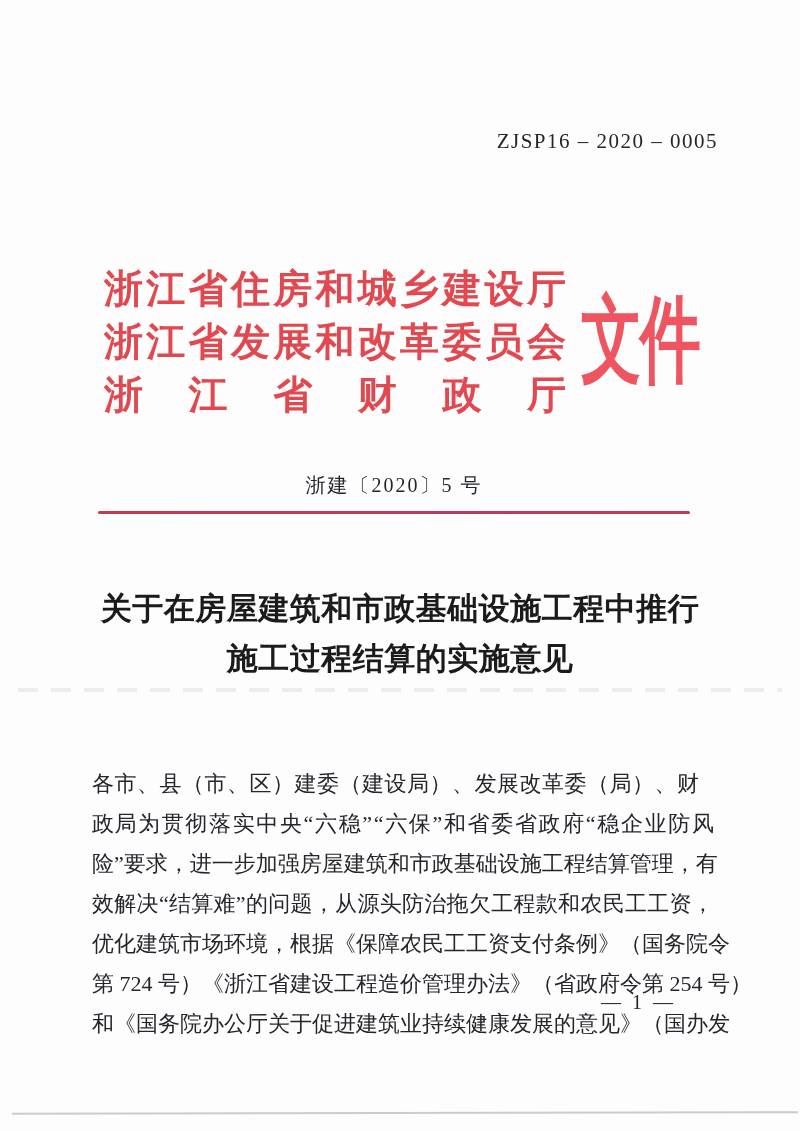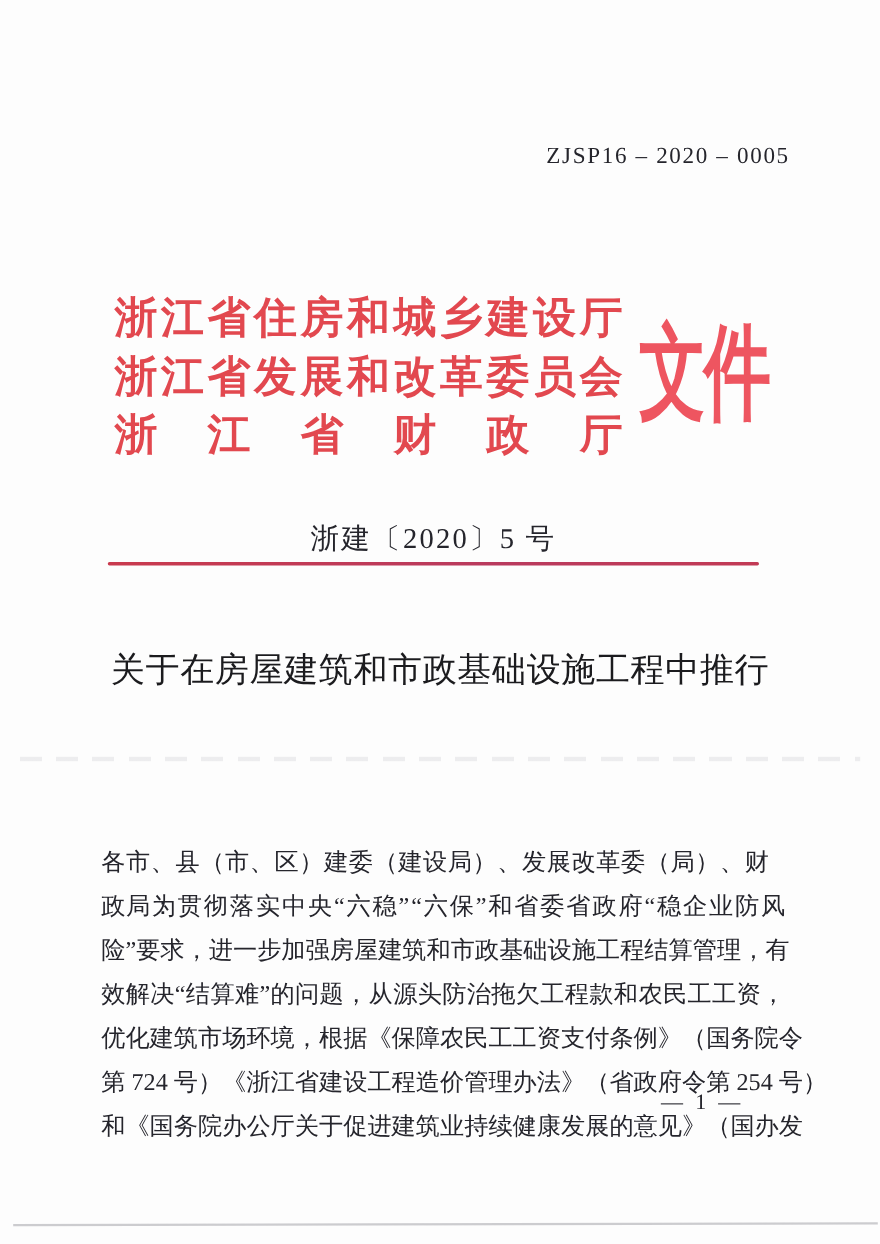--- a/index.html
+++ b/index.html
@@ -54,21 +54,21 @@
     transform-origin: center;
   }
 
   
   .ref-number {
     position: absolute;
     left: 98px;
     top: 472px;
     width: 592px;
     text-align: center;
-    font-size: 26px;
+    font-size: 20px;
     letter-spacing: 2px;
     color: var(--ink);
   }
 
   
   .red-rule {
     position: absolute;
     left: 98px;
     top: 511px;
     width: 592px;
@@ -77,21 +77,21 @@
     background: linear-gradient(90deg, #c93a4e, #b93a5e 60%, #c23a55);
   }
 
   
   .title {
     position: absolute;
     left: 60px;
     top: 584px;
     width: 680px;
     text-align: center;
-    font-weight: normal;
+    font-weight: bold;
     color: var(--title_ink);
   }
   .title-line { font-size: 31px; line-height: 50px; letter-spacing: 0.5px; }
 
   
   .body {
     position: absolute;
     left: 92px;
     top: 718px;
     width: 622px;
@@ -183,20 +183,21 @@
     </div>
 
   <div class="doc-type">文件</div>
 
   <div class="ref-number">浙建〔2020〕5 号</div>
 
   <div class="red-rule"></div>
 
   <div class="title">
       <div class="title-line">关于在房屋建筑和市政基础设施工程中推行</div>
+      <div class="title-line">施工过程结算的实施意见</div>
     </div>
 
   <div class="body">
     <div class="salutation">各市、县（市、区）建委（建设局）、发展改革委（局）、财政局：</div>
     <div class="paragraph">
         <div class="para-line" data-charjustify="">
           <span>为</span>
           <span>贯</span>
           <span>彻</span>
           <span>落</span>

